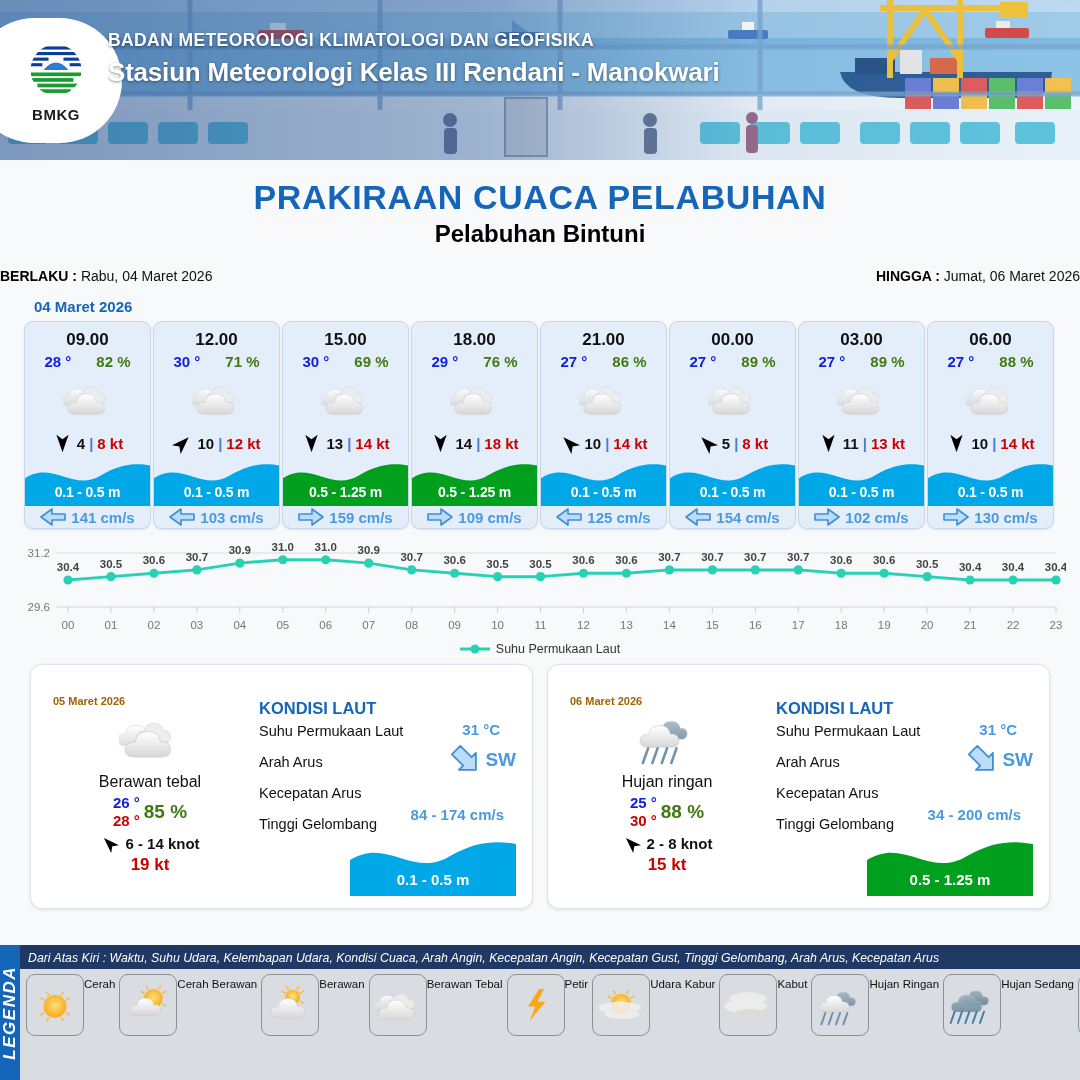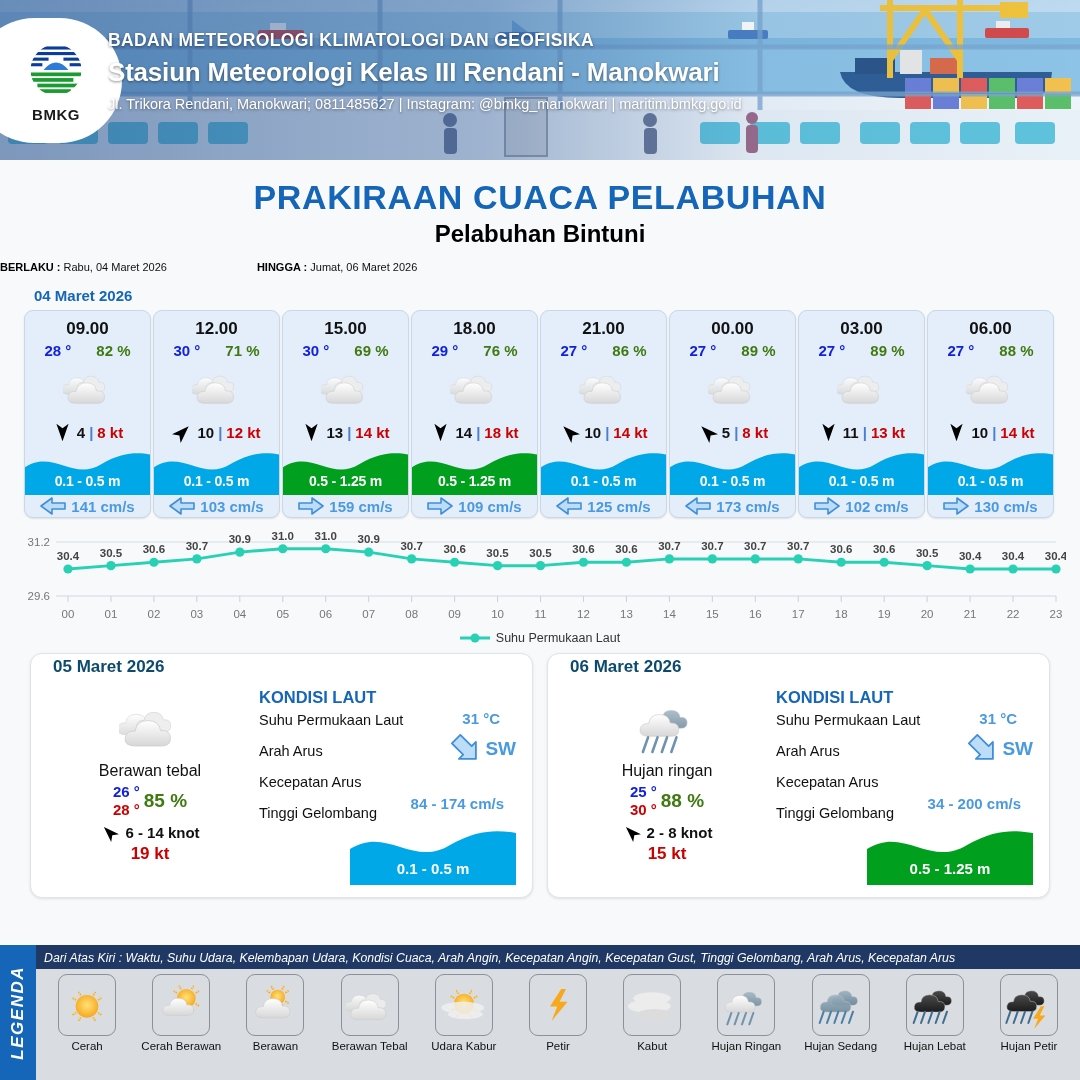--- a/index.html
+++ b/index.html
@@ -37,22 +37,22 @@
   .hdr-line3 { font-size:14.5px; margin-top:8px; }
 
   
   .title-block { text-align:center; margin-top:18px; }
   .title-main {
     font-size:34px; font-weight:bold; color:#1565b8;
     letter-spacing:.6px; text-shadow:1px 1px 0 rgba(255,255,255,.9);
   }
   .title-sub { font-size:24px; font-weight:bold; color:#000000; margin-top:3px; }
   .valid-row {
-    display:flex; justify-content:flex-start; gap:90px;
-    margin-top:13px; font-size:11px; color:#111;
+    display:flex; justify-content:space-between; gap:90px;
+    margin-top:20px; font-size:14px; color:#111;
   }
   .valid-row b { color:#000; }
 
   
   .date-label { font-size:15px; font-weight:bold; color:#1565b8; margin:14px 8px 6px 34px; }
   .cards { display:flex; gap:2px; padding:0 24px; }
   .card {
     width:127px; background:#e4eefb;
     border:1px solid #c8d8ea; border-radius:9px;
     overflow:hidden; position:relative;
@@ -79,21 +79,21 @@
   
   .chart-wrap { margin:10px 14px 0; position:relative; height:100px; }
   .chart-legend { text-align:center; font-size:12.5px; color:#333; margin-top:3px; display:flex; align-items:center; justify-content:center; gap:6px;}
 
   
   .days { display:flex; gap:14px; padding:8px 30px 0; }
   .day {
     flex:1; background:#fff; border:1px solid #dde4ea; border-radius:12px;
     height:245px; position:relative; box-shadow:0 1px 3px rgba(0,0,0,.10);
   }
-  .d-date { position:absolute; left:22px; top:3px; font-size:17px; font-weight:bold; color:#0c4a6e; }
+  .d-date { position:absolute; left:22px; top:30px; font-size:11px; font-weight:bold; color:#a16207; }
   .d-left { position:absolute; left:14px; top:42px; width:210px; text-align:center; }
   .d-icon { height:62px; display:flex; align-items:center; justify-content:center; }
   .d-cond { font-size:16px; color:#111; margin-top:4px; }
   .d-temps { display:flex; align-items:center; justify-content:center; gap:4px; margin-top:3px; }
   .d-tcol { text-align:left; }
   .d-tmin { font-size:15px; font-weight:bold; color:#1122dd; }
   .d-tmax { font-size:15px; font-weight:bold; color:#cc0000; margin-top:1px;}
   .d-hum { font-size:19px; font-weight:bold; color:#3f7a10; }
   .d-wind { display:flex; align-items:center; justify-content:center; gap:6px; margin-top:5px; font-size:15px; font-weight:bold; color:#111;}
   .d-gust { font-size:17px; font-weight:bold; color:#cc0000; margin-top:2px; }
@@ -118,21 +118,21 @@
   }
   .leg-side span {
     writing-mode:vertical-rl; transform:rotate(180deg);
     color:#fff; font-weight:bold; font-style:italic; font-size:17px; letter-spacing:1.5px;
   }
   .leg-body { flex:1; display:flex; flex-direction:column; }
   .leg-note {
     color:#fff; font-style:italic; font-size:12.3px; padding:6px 0 4px 8px; white-space:nowrap;
   }
   .leg-items { flex:1; background:#d9dde1; display:flex; padding:5px 6px 2px; gap:4px; }
-  .leg-item { flex:1; display:flex; flex-direction:column; align-items:center; }
+  .leg-item { flex:1; display:flex; flex-direction:row; }
   .leg-box {
     width:58px; height:62px; border:1px solid #8b9099; border-radius:9px;
     background:#d9dde1; display:flex; align-items:center; justify-content:center;
   }
   .leg-cap { font-size:11.5px; color:#111; margin-top:4px; white-space:nowrap; }
 </style>
 </head>
 <body>
 
 <div class="header">
@@ -248,21 +248,20 @@
         </g>
         <circle cx="50" cy="50" r="42" fill="none" stroke="#fff" stroke-width="2"></circle>
       </svg>
       <div class="logo-txt">BMKG</div>
     </div>
   </div>
 
   <div class="hdr-text">
     <div class="hdr-line1">BADAN METEOROLOGI KLIMATOLOGI DAN GEOFISIKA</div>
     <div class="hdr-line2">Stasiun Meteorologi Kelas III Rendani - Manokwari</div>
-    <div class="hdr-line3">Jl. Trikora Rendani, Manokwari; 0811485627 | Instagram: @bmkg_manokwari | maritim.bmkg.go.id</div>
   </div>
 </div>
 
 <div class="title-block">
   <div class="title-main">PRAKIRAAN CUACA PELABUHAN</div>
   <div class="title-sub">Pelabuhan Bintuni</div>
   <div class="valid-row">
     <div>
       <b>BERLAKU :</b>
       <span>Rabu, 04 Maret 2026</span>
@@ -644,21 +643,21 @@
              C 99.06 3.84, 114.3 5.76, 127 7.68 L 127 48 L 0 48 Z" fill="#00a8e8"></path>
         </svg>
        <div class="wave-lbl">0.1 - 0.5 m</div>
      </div>
      <div class="c-cur">
        <svg width="26" height="18" viewBox="0 0 26 18">
     <g transform="scale(-1,1) translate(-26,0)">
       <path d="M1 6 H14 V1 L25 9 L14 17 V12 H1 Z" fill="#bcdcf7" stroke="#3f8fd8" stroke-width="1.6" stroke-linejoin="round"></path>
     </g>
         </svg>
-       <span class="cur-txt">173 cm/s</span>
+       <span class="cur-txt">154 cm/s</span>
      </div>
     </div>
     <div class="card">
       <div class="c-time">03.00</div>
      <div class="c-th">
        <span class="c-temp">27 °</span>
        <span class="c-hum">89 %</span>
      </div>
      <div class="c-icon">
         <svg width="50" height="50" viewBox="0 0 72 72">
@@ -1241,20 +1240,46 @@
       <path d="M18 44 Q2 44 4 32 Q6 22 18 23 Q20 8 36 8 Q52 8 54 22 Q68 21 68 33 Q68 44 56 44 Z" fill="url(#g_cl_berawan-tebal48)" stroke="#c9c9c9" stroke-width="1"></path>
     </g>
             </svg>
           </div>
                <div class="leg-cap">Berawan Tebal</div>
         </div>
         <div class="leg-item">
           <div class="leg-box">
             <svg width="48" height="48" viewBox="0 0 72 72">
               <defs>
+    <radialGradient id="g_sun_petir48" cx="50%" cy="45%" r="55%">
+      <stop offset="0" stop-color="#ffe27a"></stop>
+                  <stop offset="1" stop-color="#f7a81b"></stop>
+                </radialGradient>
+    <linearGradient id="g_cl_petir48" x1="0" y1="0" x2="0" y2="1">
+      <stop offset="0" stop-color="#ffffff"></stop>
+                  <stop offset="1" stop-color="#d7d7d7"></stop>
+                </linearGradient>
+    <linearGradient id="g_dk_petir48" x1="0" y1="0" x2="0" y2="1">
+      <stop offset="0" stop-color="#9fb4c2"></stop>
+                  <stop offset="1" stop-color="#6f8a9c"></stop>
+                </linearGradient>
+    <linearGradient id="g_bk_petir48" x1="0" y1="0" x2="0" y2="1">
+      <stop offset="0" stop-color="#4a4a4a"></stop>
+                  <stop offset="1" stop-color="#1c1c1c"></stop>
+                </linearGradient>
+  </defs>
+              <polygon transform="translate(24,12) scale(1.2)" points="14,0 0,22 9,22 2,40 22,16 12,16 20,0" fill="#f7a81b"></polygon>
+            </svg>
+          </div>
+               <div class="leg-cap">Petir</div>
+        </div>
+        <div class="leg-item">
+          <div class="leg-box">
+            <svg width="48" height="48" viewBox="0 0 72 72">
+              <defs>
     <radialGradient id="g_sun_udara-kabur48" cx="50%" cy="45%" r="55%">
       <stop offset="0" stop-color="#ffe27a"></stop>
                   <stop offset="1" stop-color="#f7a81b"></stop>
                 </radialGradient>
     <linearGradient id="g_cl_udara-kabur48" x1="0" y1="0" x2="0" y2="1">
       <stop offset="0" stop-color="#ffffff"></stop>
                   <stop offset="1" stop-color="#d7d7d7"></stop>
                 </linearGradient>
     <linearGradient id="g_dk_udara-kabur48" x1="0" y1="0" x2="0" y2="1">
       <stop offset="0" stop-color="#9fb4c2"></stop>
@@ -1287,46 +1312,20 @@
                 <ellipse cx="38" cy="50" rx="26" ry="7"></ellipse>
               </g>
             </svg>
           </div>
                <div class="leg-cap">Udara Kabur</div>
         </div>
         <div class="leg-item">
           <div class="leg-box">
             <svg width="48" height="48" viewBox="0 0 72 72">
               <defs>
-    <radialGradient id="g_sun_petir48" cx="50%" cy="45%" r="55%">
-      <stop offset="0" stop-color="#ffe27a"></stop>
-                  <stop offset="1" stop-color="#f7a81b"></stop>
-                </radialGradient>
-    <linearGradient id="g_cl_petir48" x1="0" y1="0" x2="0" y2="1">
-      <stop offset="0" stop-color="#ffffff"></stop>
-                  <stop offset="1" stop-color="#d7d7d7"></stop>
-                </linearGradient>
-    <linearGradient id="g_dk_petir48" x1="0" y1="0" x2="0" y2="1">
-      <stop offset="0" stop-color="#9fb4c2"></stop>
-                  <stop offset="1" stop-color="#6f8a9c"></stop>
-                </linearGradient>
-    <linearGradient id="g_bk_petir48" x1="0" y1="0" x2="0" y2="1">
-      <stop offset="0" stop-color="#4a4a4a"></stop>
-                  <stop offset="1" stop-color="#1c1c1c"></stop>
-                </linearGradient>
-  </defs>
-              <polygon transform="translate(24,12) scale(1.2)" points="14,0 0,22 9,22 2,40 22,16 12,16 20,0" fill="#f7a81b"></polygon>
-            </svg>
-          </div>
-               <div class="leg-cap">Petir</div>
-        </div>
-        <div class="leg-item">
-          <div class="leg-box">
-            <svg width="48" height="48" viewBox="0 0 72 72">
-              <defs>
     <radialGradient id="g_sun_kabut48" cx="50%" cy="45%" r="55%">
       <stop offset="0" stop-color="#ffe27a"></stop>
                   <stop offset="1" stop-color="#f7a81b"></stop>
                 </radialGradient>
     <linearGradient id="g_cl_kabut48" x1="0" y1="0" x2="0" y2="1">
       <stop offset="0" stop-color="#ffffff"></stop>
                   <stop offset="1" stop-color="#d7d7d7"></stop>
                 </linearGradient>
     <linearGradient id="g_dk_kabut48" x1="0" y1="0" x2="0" y2="1">
       <stop offset="0" stop-color="#9fb4c2"></stop>

